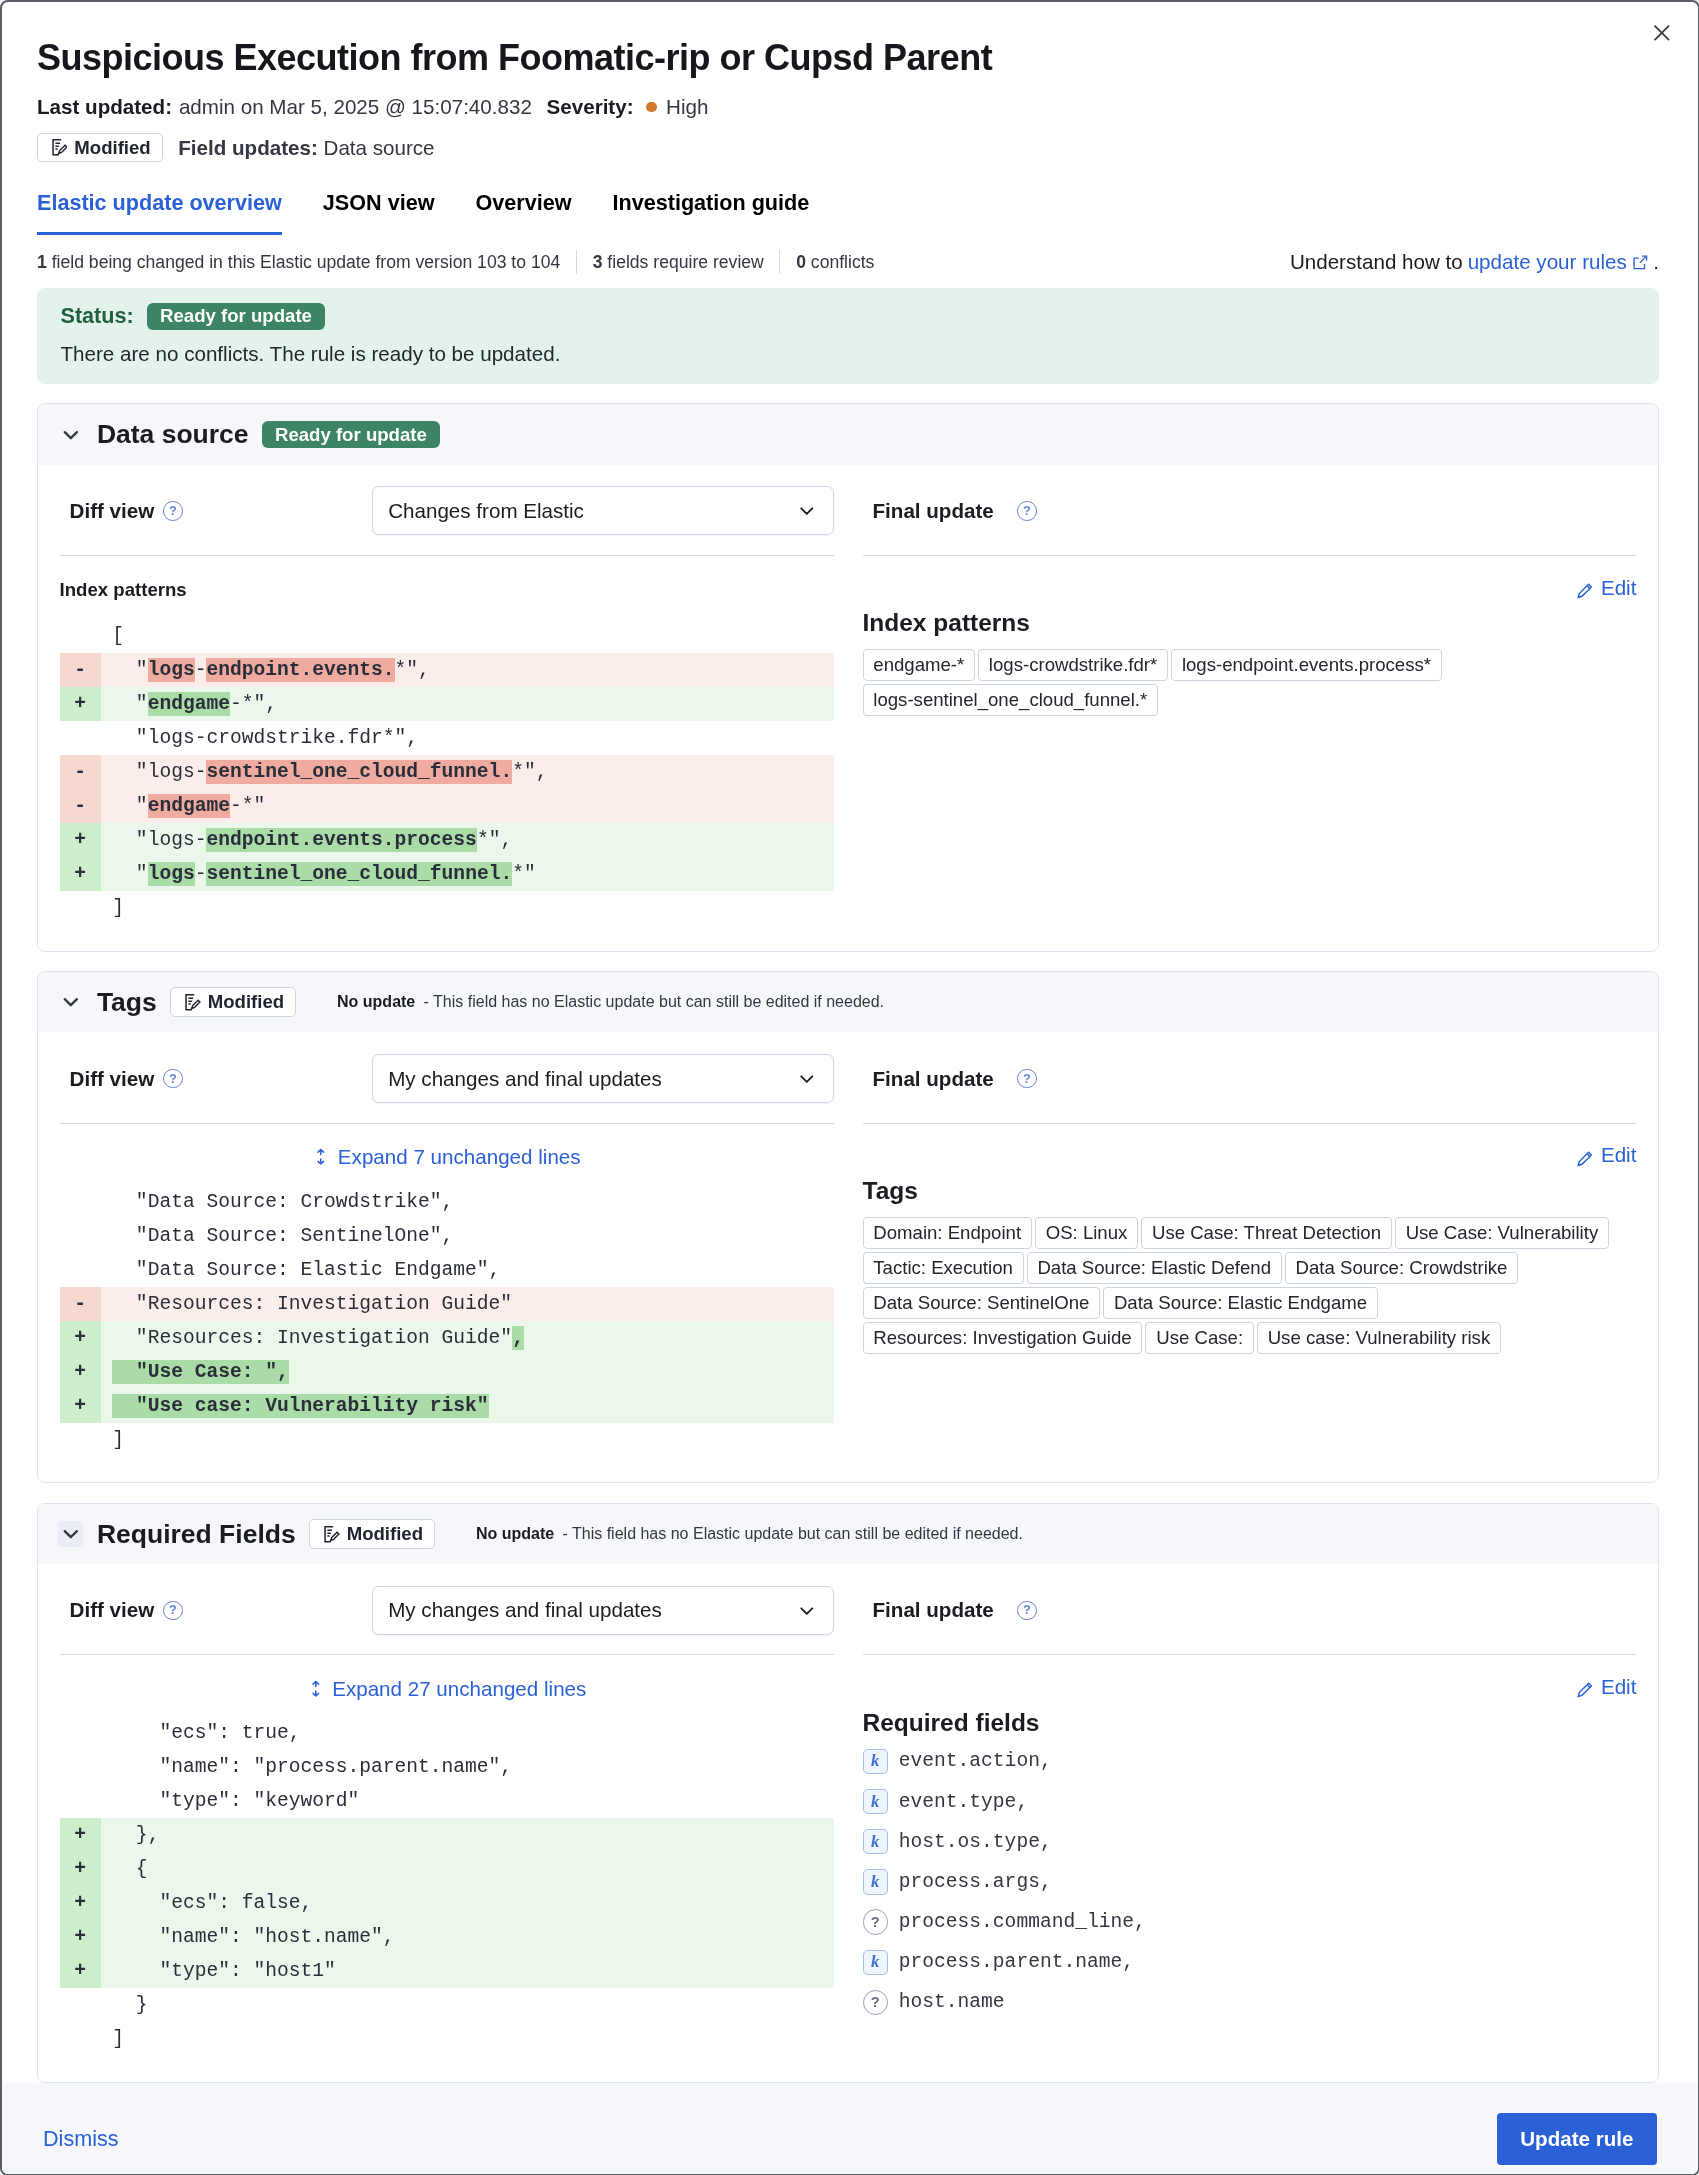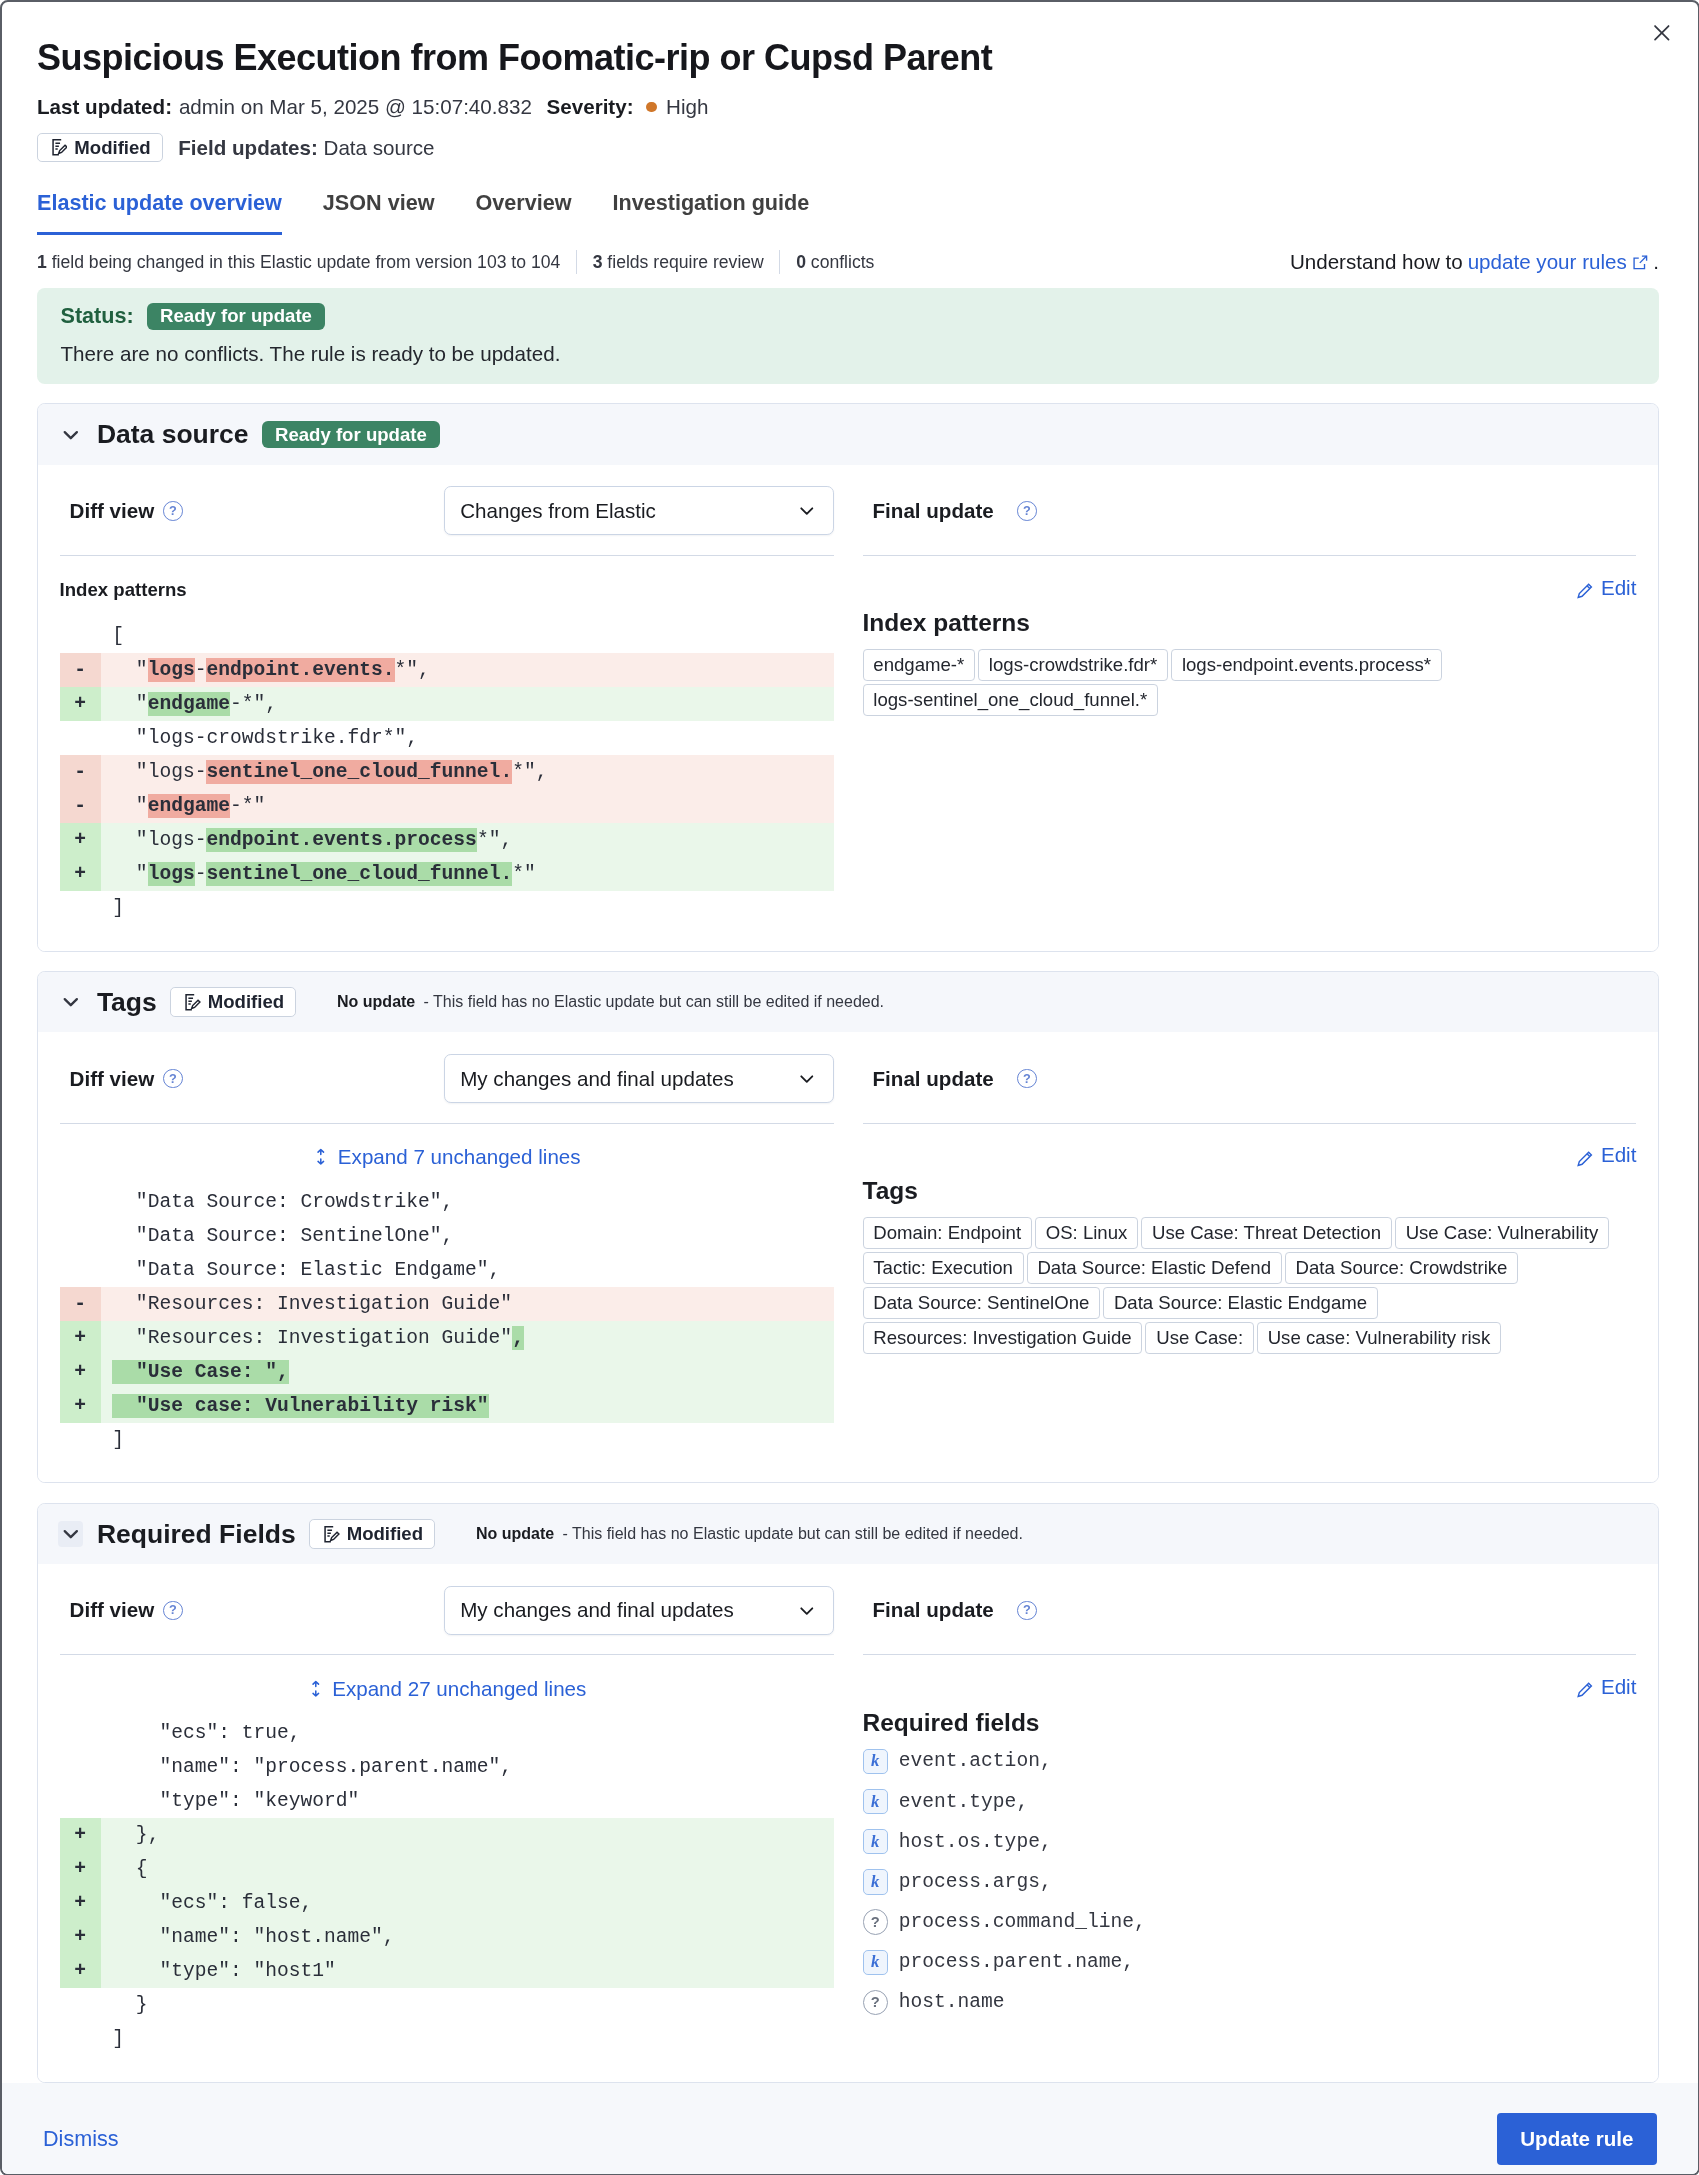--- a/index.html
+++ b/index.html
@@ -29,21 +29,21 @@
   .sev-dot { width:10.8px; height:10.8px; border-radius:50%; background:#d0772a; display:inline-block; margin:0 2px 0 5.9px; }
 
   .badge-row { margin-top:13.7px; display:flex; align-items:center; gap:15.7px; }
   .modified-badge {
     display:inline-flex; align-items:center; gap:6.9px;
     border:1px solid #cbd3df; border-radius:4.9px; background:#fff;
     padding:2.9px 10.8px; font-size:18.6px; font-weight:600; color:#1f2430;
   }
 
   .tabs { margin-top:27.4px; display:flex; gap:41px; }
-  .tab { font-size:21.6px; font-weight:700; color:#404040; padding-bottom:15.7px; cursor:pointer; border-bottom:3.9px solid transparent; }
+  .tab { font-size:21.6px; font-weight:700; color:#000000; padding-bottom:15.7px; cursor:pointer; border-bottom:3.9px solid transparent; }
   .tab.active { color:#2b61d6; border-bottom-color:#2b61d6; }
 
   .stats-row { margin-top:15.7px; display:flex; align-items:center; gap:15.7px; font-size:17.6px; color:#343741; }
   .stats-row .vdiv { width:1px; height:23.5px; background:#d3dae6; }
   .help { margin-left:auto; font-size:20.6px; color:#1a1c21; display:flex; align-items:center; gap:4.9px; }
   a.link { color:#2b61d6; text-decoration:none; cursor:pointer; }
 
   .callout {
     margin-top:13.7px; background:#e3f2ea; border-radius:7.8px;
     padding:14.7px 23.5px 17.6px;
@@ -69,21 +69,21 @@
   .col { flex:1 1 0; min-width:0; }
 
   .diff-head { display:flex; justify-content:space-between; align-items:center; min-height:49px; }
   .lbl { font-size:20.6px; font-weight:700; color:#1a1c21; display:flex; align-items:center; gap:8.8px;padding-left:10px; }
   .qicon {
     width:19.6px; height:19.6px; border:1.5px solid #6584d4; border-radius:50%;
     color:#6584d4; font-size:12.7px; font-weight:700; display:inline-flex;
     align-items:center; justify-content:center; font-family:"Liberation Sans",sans-serif;
   }
   .select {
-    width:390px; height:49px; border:1px solid #cbd5e5; border-radius:6.9px;
+    width:462px; height:49px; border:1px solid #cbd5e5; border-radius:6.9px;
     background:#fff; display:flex; align-items:center; justify-content:space-between;
     padding:0 15.7px; font-size:20.6px; color:#1a1c21; cursor:pointer;
     box-shadow:0 1px 2px rgba(20,30,60,.06);
   }
   .col-hr { border:none; border-top:1px solid #d3dae6; margin:19.6px 0 0; }
   .subfield { font-size:18.6px; font-weight:700; color:#1a1c21; margin:23.5px 0 11.8px; }
 
   .expand-row { text-align:center; margin:21.6px 0 13.7px; }
   .expand-link { font-size:20.6px; display:inline-flex; align-items:center; gap:7.8px; }
 

